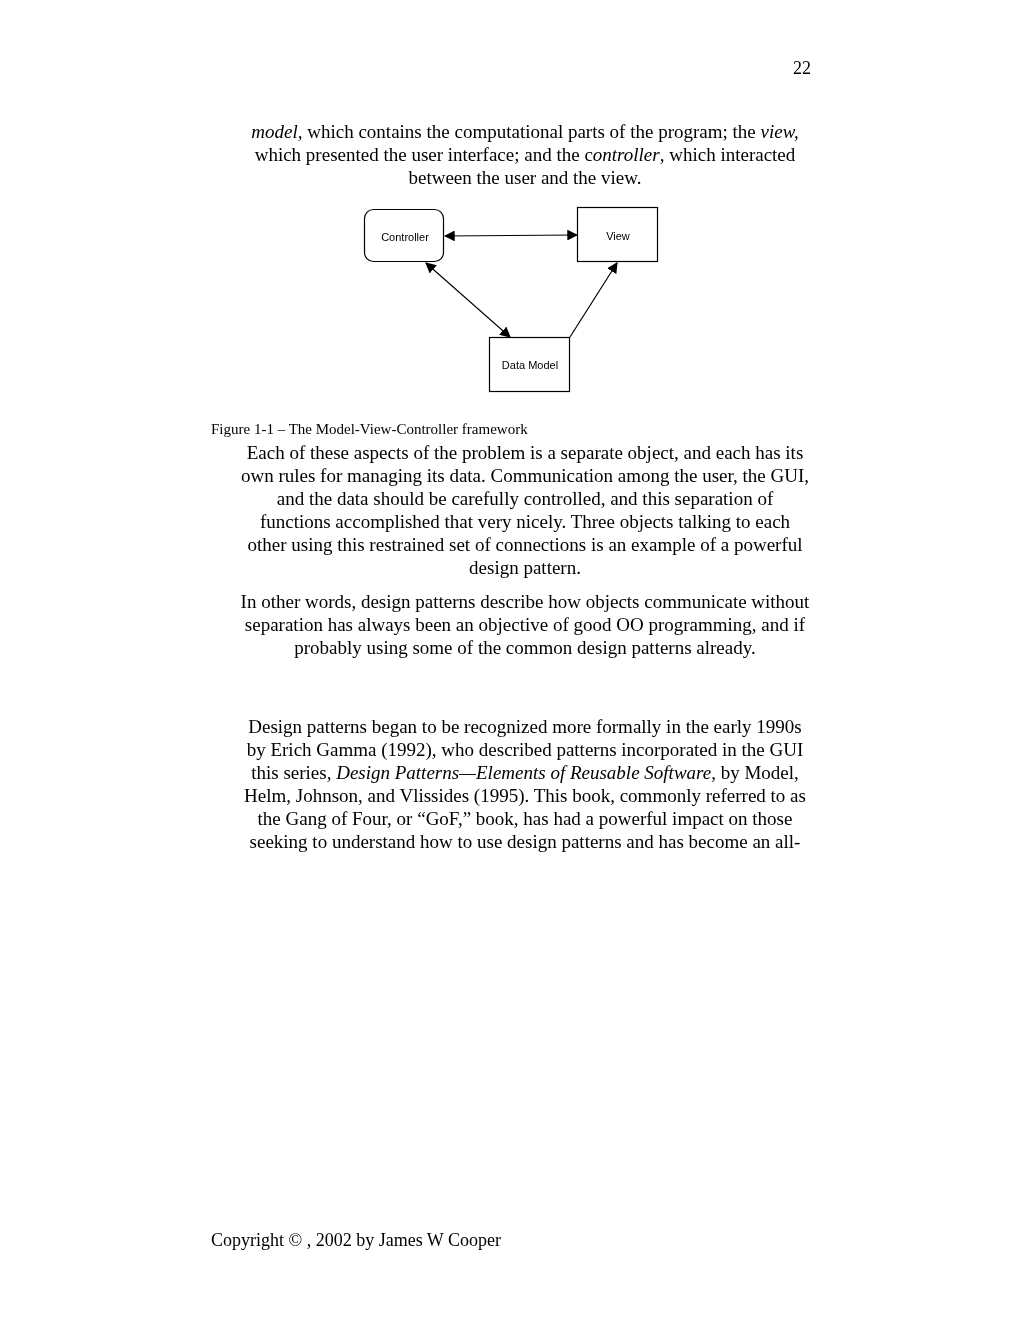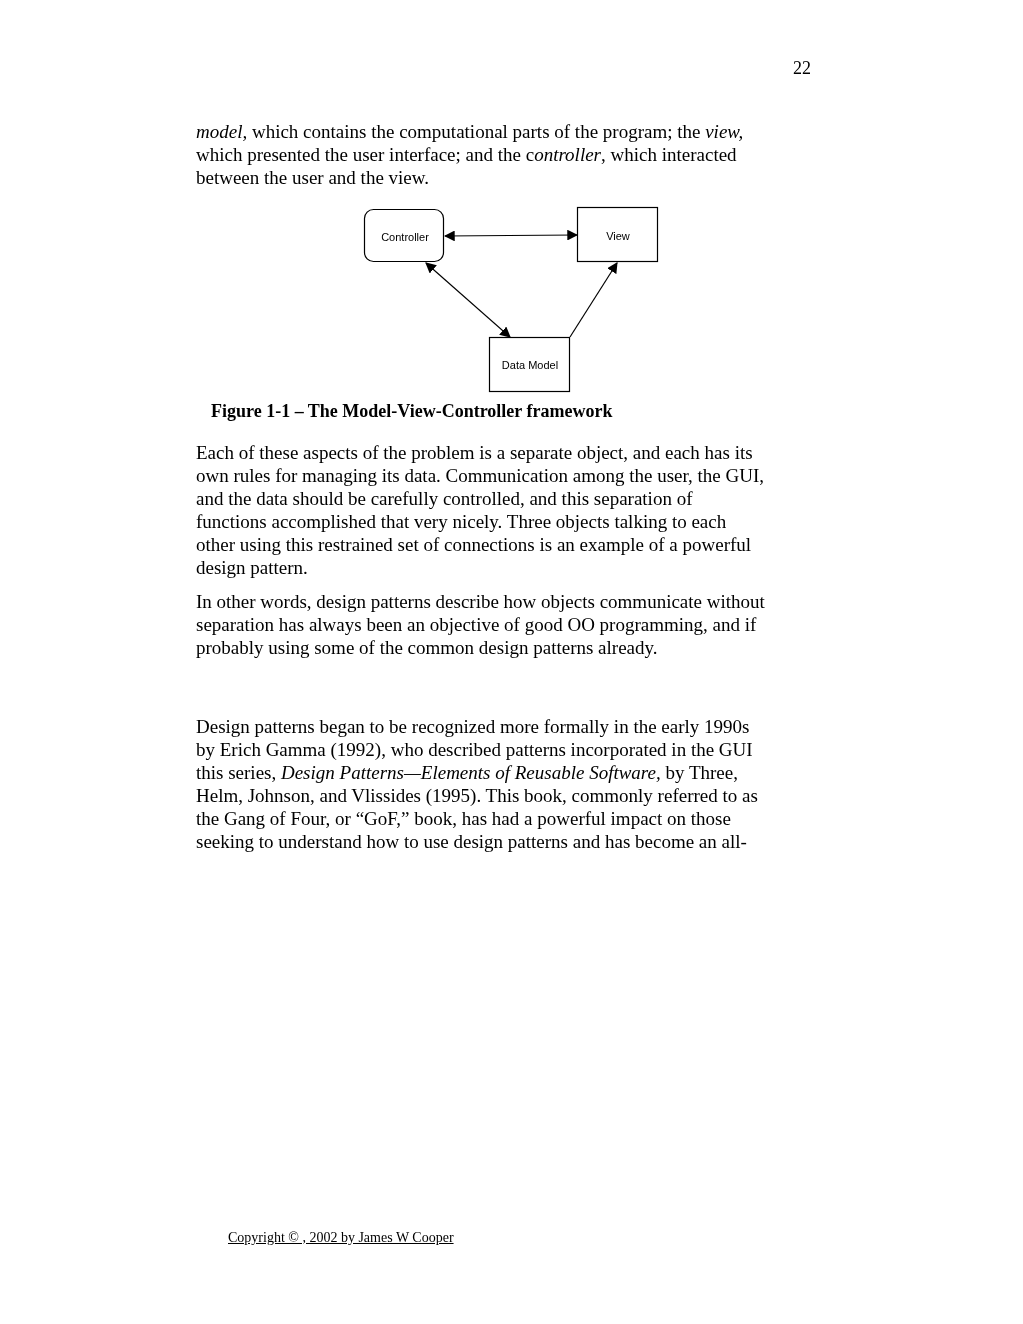--- a/index.html
+++ b/index.html
@@ -1,26 +1,26 @@
 <!DOCTYPE html>
 <html><head>
   <meta charset="utf-8">
   <style>
     html, body { margin: 0; padding: 0; background: #ffffff; }
     body { width: 1023px; height: 1324px; position: relative; overflow: hidden;
            font-family: "Liberation Serif", "DejaVu Serif", serif; color: #000; }
     .page-number { position: absolute; left: 793px; top: 58px; font-size: 18px; }
-    .para { position: absolute; left: 196px; width: 610px; font-size: 19px; line-height: 23px; white-space: nowrap; }
+    .para { position: absolute; left: 220px; width: 610px; font-size: 19px; line-height: 23px; white-space: nowrap; text-align: center; }
     .para .line { display: block; }
     .p0 { top: 120px; }
     .p1 { top: 441px; }
     .p2 { top: 590px; }
     .p3 { top: 715px; }
-    .caption { position: absolute; left: 211px; top: 401px; font-size: 18px; font-weight: bold; }
-    .footer { position: absolute; left: 228px; top: 1230px; font-size: 14px; text-decoration: underline; }
+    .caption { position: absolute; left: 211px; top: 421px; font-size: 15px; font-weight: normal; }
+    .footer { position: absolute; left: 211px; top: 1230px; font-size: 18px; }
     .diagram { position: absolute; left: 355px; top: 200px; width: 320px; height: 200px; }
     .node-label { font-family: "Liberation Sans", "DejaVu Sans", sans-serif; font-size: 11px; }
     i, em { font-style: italic; }
   </style>
 </head>
 <body>
 
 <div class="page-number">22</div>
 
 <div class="para p0">
@@ -63,19 +63,19 @@
     <span class="line"><span>design pattern.</span></span>
   </div>
 <div class="para p2">
     <span class="line"><span>In other words, design patterns describe how objects communicate without</span></span>
     <span class="line"><span>separation has always been an objective of good OO programming, and if</span></span>
     <span class="line"><span>probably using some of the common design patterns already.</span></span>
   </div>
 <div class="para p3">
     <span class="line"><span>Design patterns began to be recognized more formally in the early 1990s</span></span>
     <span class="line"><span>by Erich Gamma (1992), who described patterns incorporated in the GUI</span></span>
-    <span class="line"><span>this series, </span><i>Design Patterns—Elements of Reusable Software,</i><span> by Three,</span></span>
+    <span class="line"><span>this series, </span><i>Design Patterns—Elements of Reusable Software,</i><span> by Model,</span></span>
     <span class="line"><span>Helm, Johnson, and Vlissides (1995). This book, commonly referred to as</span></span>
     <span class="line"><span>the Gang of Four, or “GoF,” book, has had a powerful impact on those</span></span>
     <span class="line"><span>seeking to understand how to use design patterns and has become an all-</span></span>
   </div>
 
 <div class="footer">Copyright © , 2002 by James W Cooper</div>
 
 </body></html>

